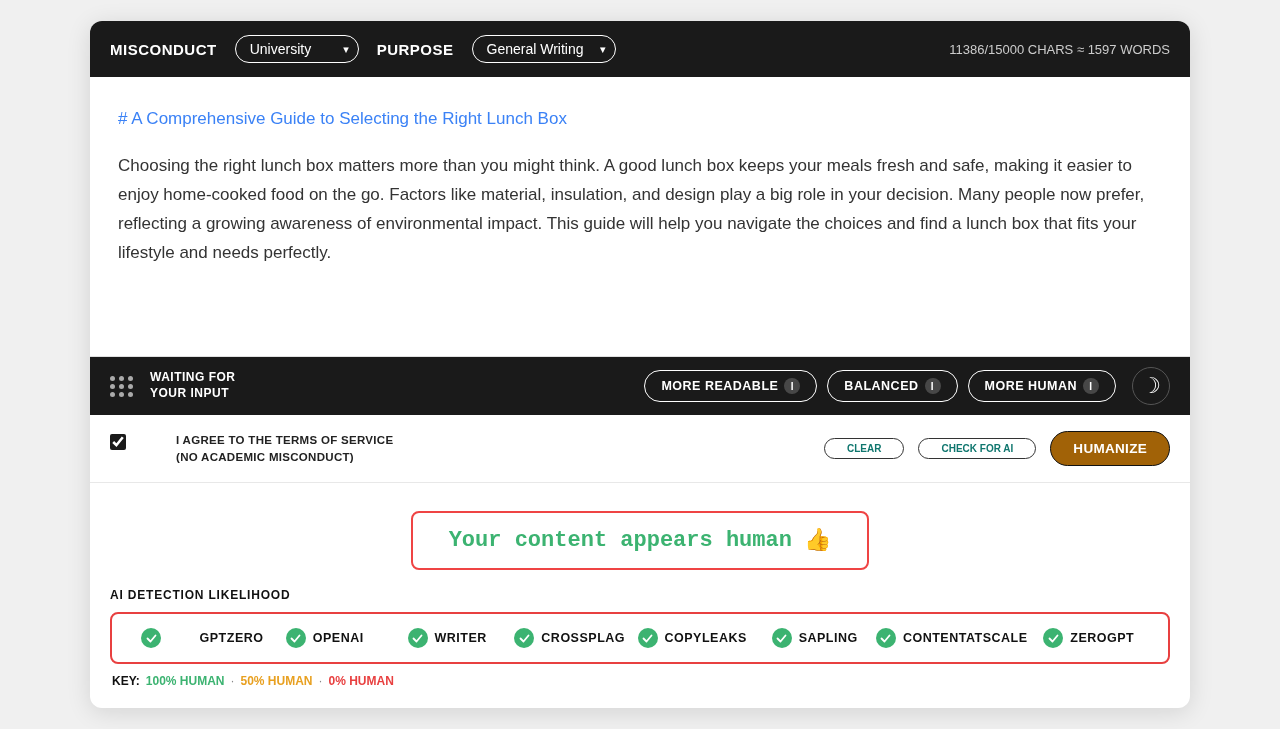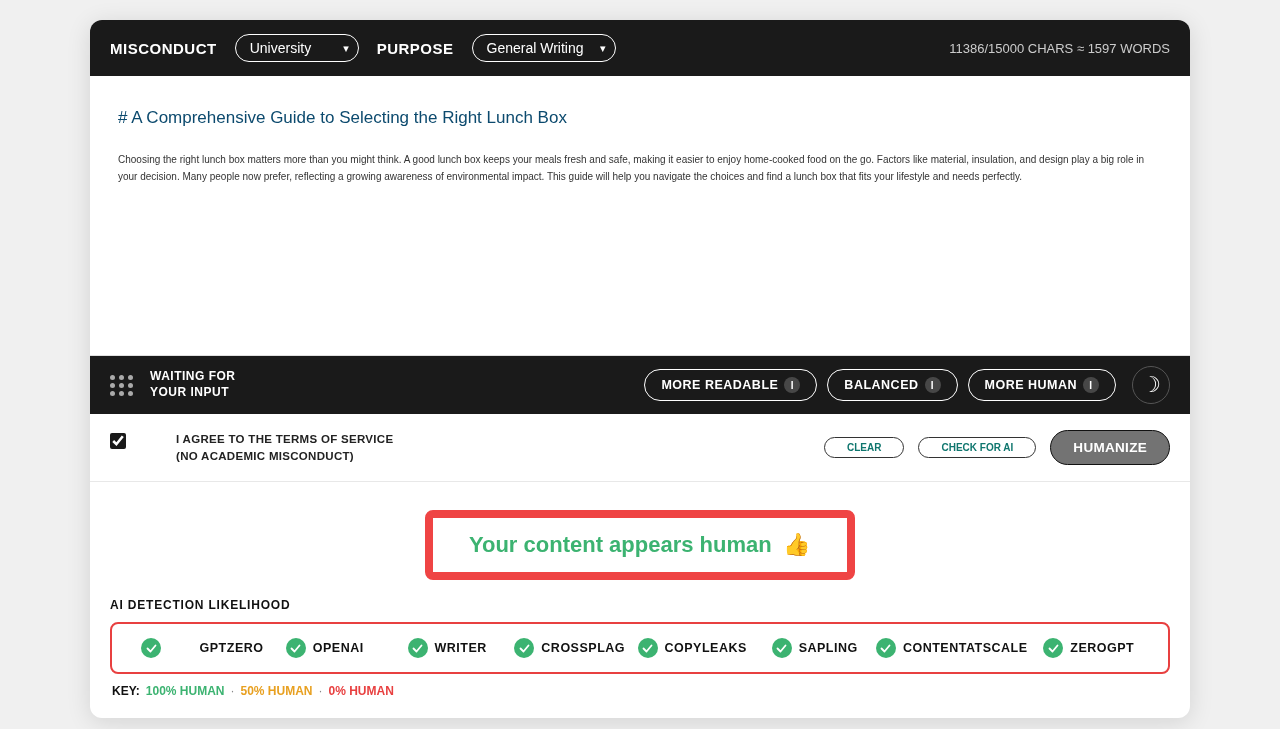--- a/index.html
+++ b/index.html
@@ -75,26 +75,26 @@
       min-height: 280px;
       border-bottom: 1px solid #e0e0e0;
       font-size: 16px;
       line-height: 1.7;
       color: #222;
     }
     .editor-area .heading1 {
       font-size: 17px;
       font-weight: 400;
       margin-bottom: 18px;
-      color: #0c4a6e;
+      color: #3b82f6;
     }
     .editor-area .paragraph {
       margin-bottom: 22px;
       color: #333;
-      font-size: 10px;
+      font-size: 17px;
     }
     .editor-area .heading2 {
       font-size: 16px;
       font-weight: 400;
       color: #111;
     }
     .editor-container {
       position: relative;
       overflow: hidden;
     }
@@ -205,47 +205,48 @@
       border: 1.5px solid #333;
       color: #0f766e;
       border-radius: 22px;
       padding: 4px 22px;
       font-size: 10px;
       font-weight: 600;
       cursor: pointer;
       white-space: nowrap;
     }
     .action-btn-filled {
-      background: #737373;
+      background: #a16207;
       border: 1.5px solid #111;
       color: #fff;
       border-radius: 22px;
       padding: 9px 22px;
       font-size: 13.5px;
       font-weight: 700;
       cursor: pointer;
       white-space: nowrap;
       letter-spacing: 0.3px;
     }
     
     .result-banner-wrapper {
       display: flex;
       justify-content: center;
       padding: 28px 20px 18px;
     }
     .result-banner {
-      border: 8px solid #ef4444;
+      border: 2px solid #ef4444;
       border-radius: 8px;
       padding: 14px 36px;
       color: #3cb371;
       font-size: 22px;
       font-weight: 700;
       display: flex;
       align-items: center;
       gap: 12px;
+      font-family: Liberation Mono, monospace;
     }
     .thumbs-up {
       font-size: 22px;
     }
     
     .ai-detection-section {
       padding: 0 20px 20px;
     }
     .ai-detection-title {
       font-size: 12px;

